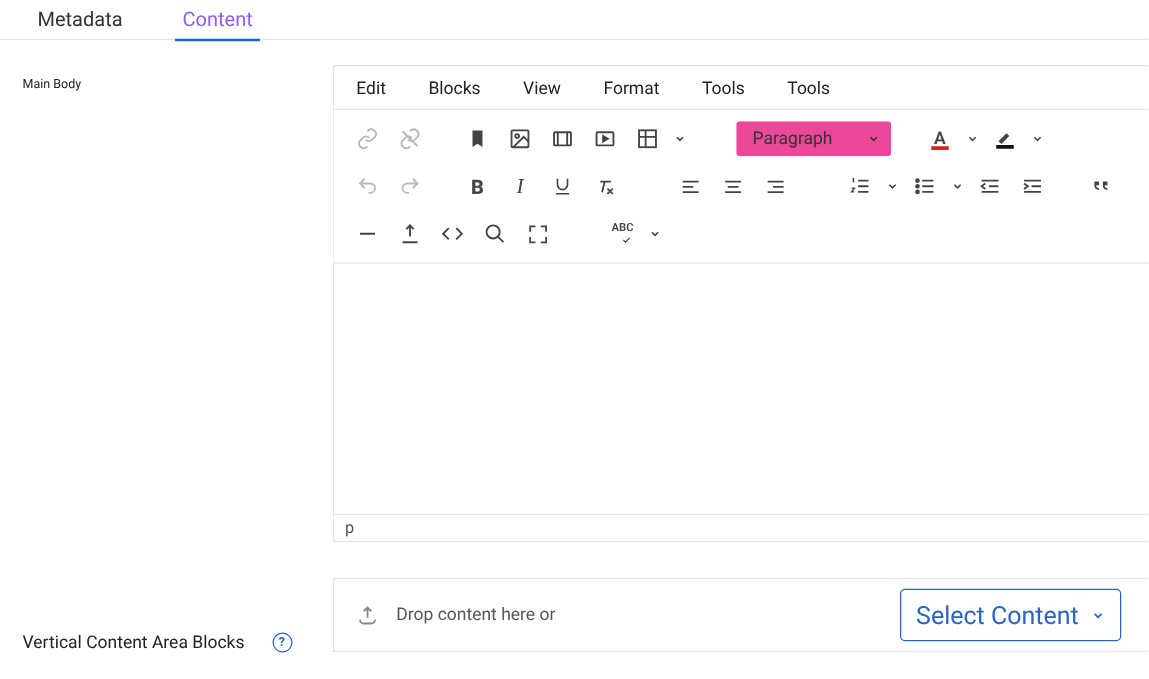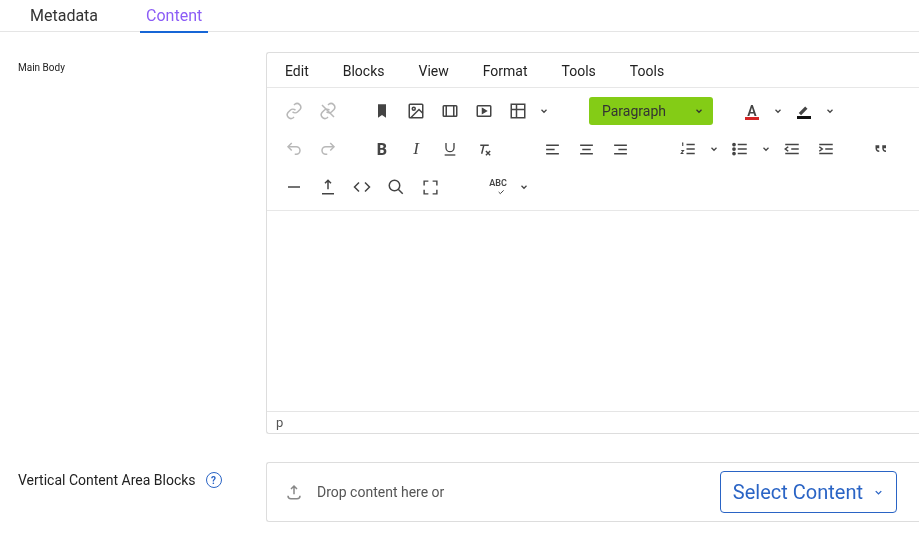--- a/index.html
+++ b/index.html
@@ -101,21 +101,21 @@
       border-radius: 4px;
     }
     .tbtn.dis { color: #b8b8b8; }
     .tgap { width: 16px; }
     .tgapbig { width: 30px; }
 
     .format-select {
       display: inline-flex;
       align-items: center;
       border: 1px solid transparent;
-      background: #84cc16;
+      background: #ec4899;
       height: 28px;
       padding: 0 8px 0 12px;
       border-radius: 3px;
       font-size: 14px;
       cursor: pointer;
       color: #333;
       gap: 28px;
     }
 
     .editor-body {
@@ -132,22 +132,22 @@
 
     
     .lower-section {
       display: flex;
       padding: 28px 0 0 18px;
       gap: 6px;
     }
     .label-line {
       width: 242px;
       display: flex;
-      align-items: flex-start;
-      gap: 10px;
+      align-items: flex-end;
+      gap: 22px;
       font-size: 14px;
       color: #222;
       padding-top: 10px;
     }
     .help-icon {
       display: inline-flex;
       width: 16px; height: 16px;
       border: 1.3px solid #2a64c5;
       border-radius: 50%;
       align-items: center; justify-content: center;

